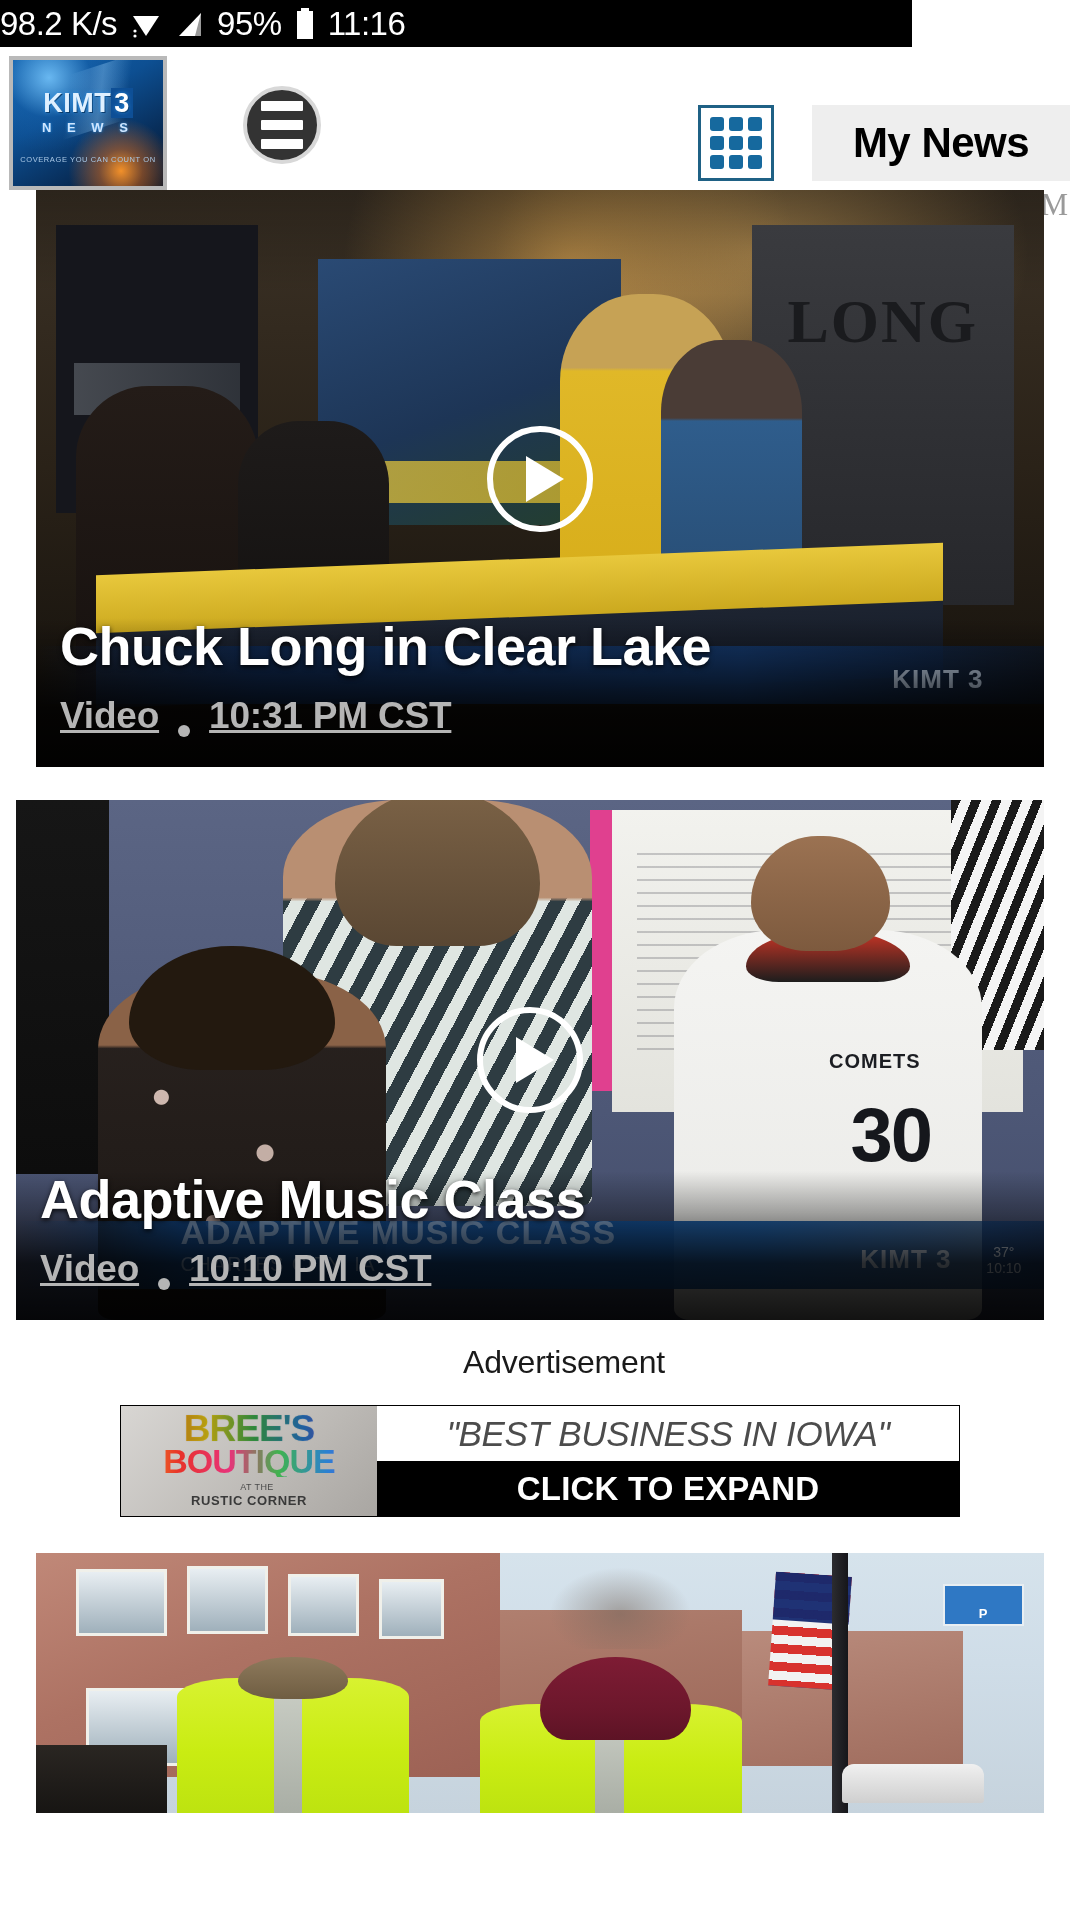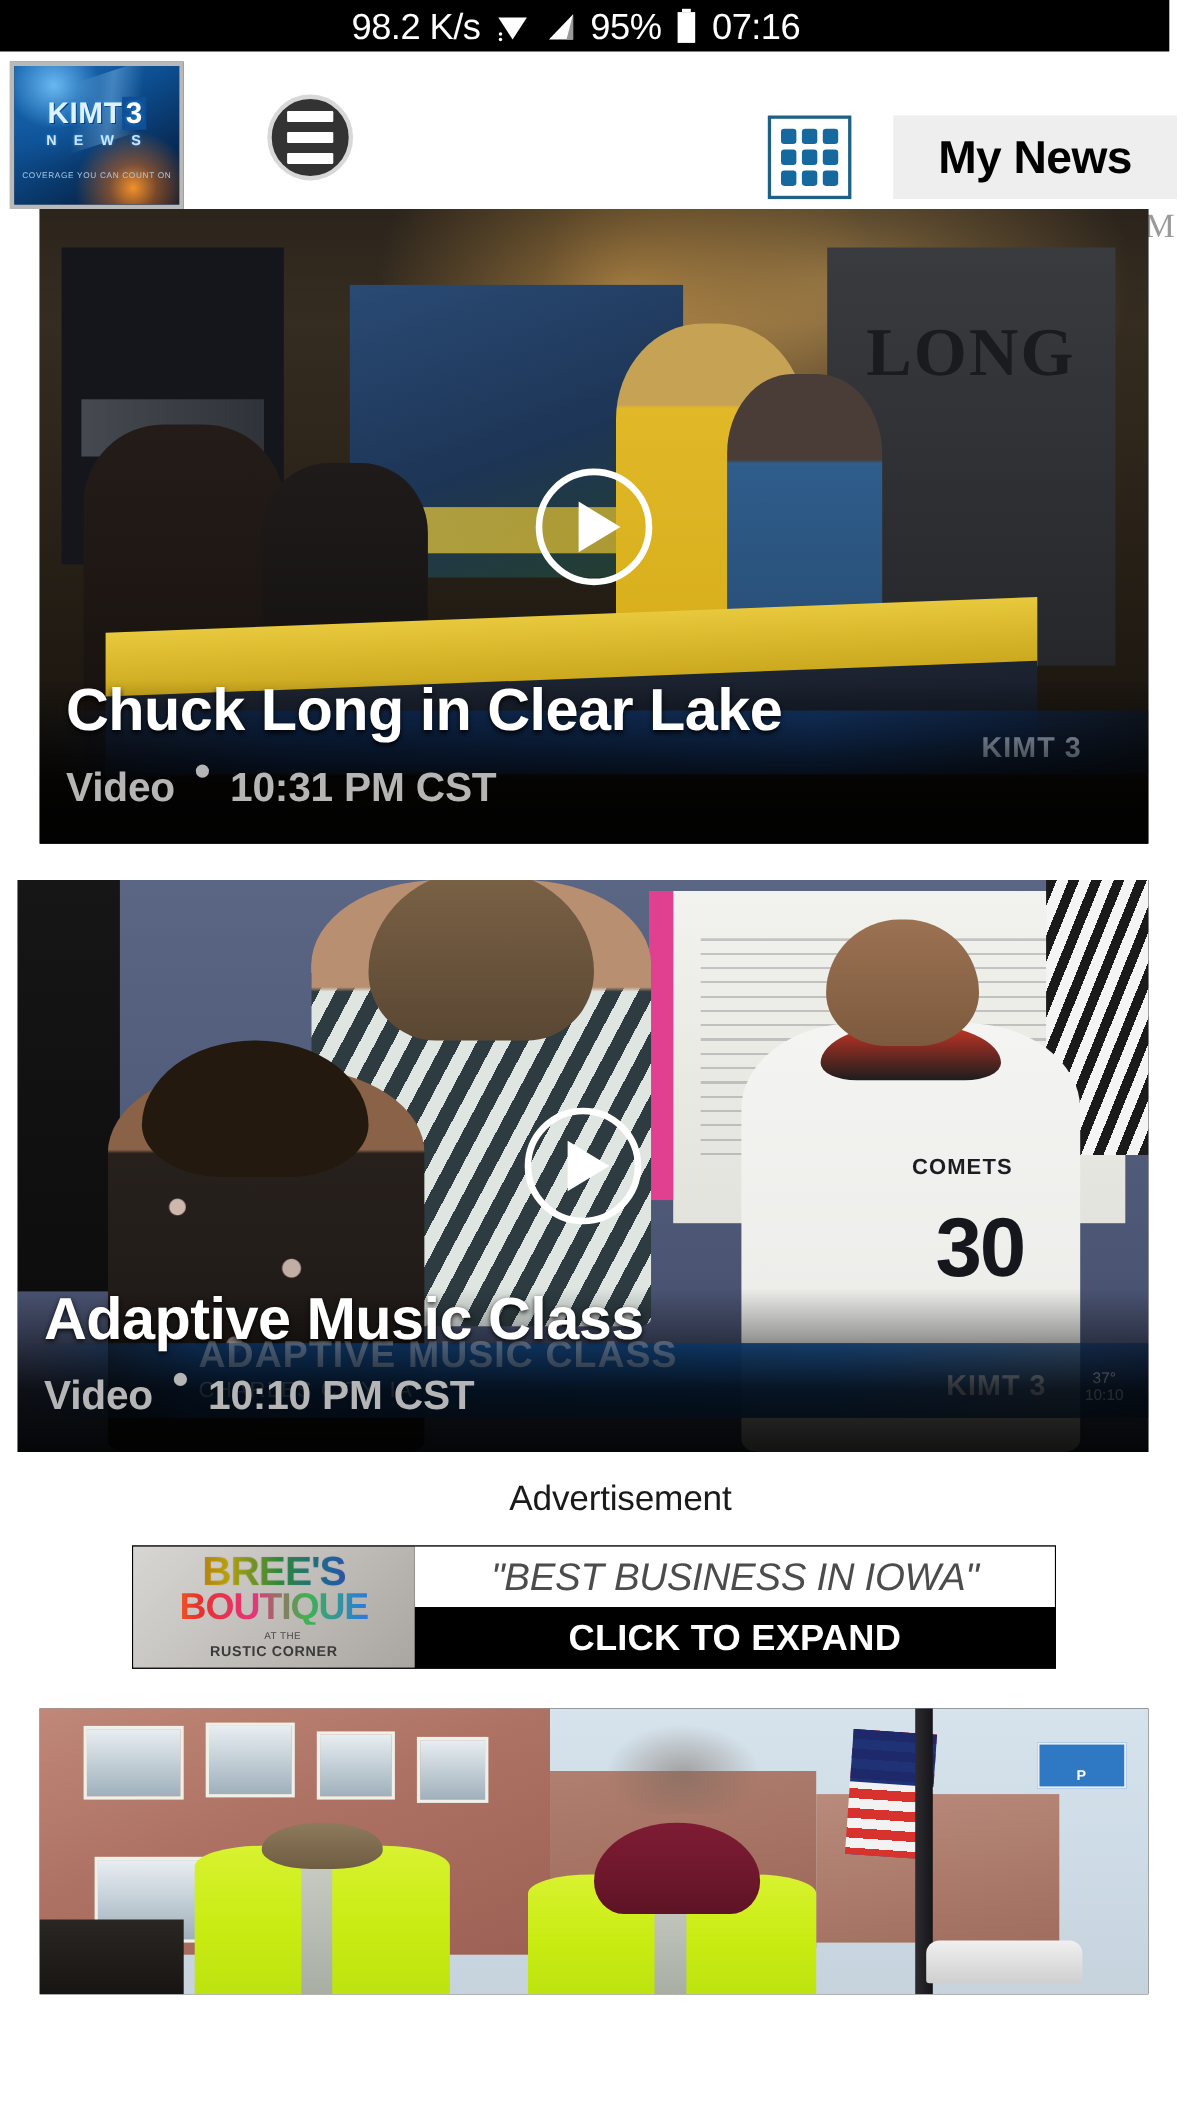--- a/index.html
+++ b/index.html
@@ -5,22 +5,22 @@
   * { margin:0; padding:0; box-sizing:border-box; }
   html,body {
     width:1080px; height:1920px;
     background:#ffffff;
     font-family:"Liberation Sans", sans-serif;
     overflow:hidden;
   }
 
   
   .statusbar{
-    height:47px; width:1063px; background:#000;
-    display:flex; align-items:center; justify-content:center;
+    height:47px; width:912px; background:#000;
+    display:flex; align-items:center; justify-content:flex-start;
     padding-right:16px; gap:12px;
   }
   .sb-text{ color:#fff; font-size:33px; font-weight:400; letter-spacing:-.5px; line-height:1; }
   .sb-icon{ display:flex; align-items:center; }
 
   
   .appbar{
     position:relative; height:143px; width:1080px; background:#fff;
   }
   .logo-tile{
@@ -114,21 +114,21 @@
     padding:0 0 30px 24px;
     background:linear-gradient(to top, rgba(0,0,0,.92) 0%, rgba(0,0,0,.80) 38%, rgba(0,0,0,.32) 72%, rgba(0,0,0,0) 100%);
   }
   .card-title{
     color:#fff; font-size:54px; font-weight:bold; letter-spacing:-.5px;
     line-height:1.05; margin-bottom:20px;
     text-shadow:0 2px 5px rgba(0,0,0,.85);
   }
   .card-meta{
     color:#b5b5b5; font-size:37px; font-weight:bold; letter-spacing:-.2px;
-    display:flex; align-items:flex-start; gap:19px;
+    display:flex; align-items:flex-end; gap:19px;text-decoration:underline;
   }
   .meta-dot{ width:12px; height:12px; border-radius:50%; background:#b5b5b5; display:inline-block; }
 
   
   .m1{
     background:
       linear-gradient(180deg, rgba(0,0,0,.28) 0%, rgba(0,0,0,0) 18%),
       radial-gradient(ellipse at 53% 13%, rgba(255,190,90,.55) 0%, rgba(255,150,40,0) 30%),
       radial-gradient(ellipse at 72% 11%, rgba(255,200,110,.5) 0%, rgba(255,150,40,0) 26%),
       linear-gradient(180deg,#3c3226 0%,#2a2218 48%,#120f0b 100%);
@@ -439,21 +439,21 @@
       <path d="M26 4 L26 27 L20 27 Z" fill="#9a9a9a"></path>
     </svg>
   </div>
   <div class="sb-text">95%</div>
   <div class="sb-icon">
     <svg width="22" height="34" viewBox="0 0 22 34">
       <rect x="7" y="1" width="8" height="3" fill="#ffffff"></rect>
       <rect x="3" y="4" width="16" height="28" fill="#ffffff"></rect>
     </svg>
   </div>
-  <div class="sb-text">07:16</div>
+  <div class="sb-text">11:16</div>
 </div>
 
 <div class="appbar">
 
   <div class="logo-tile">
     <div class="logo-bg"></div>
     <div class="logo-swoosh"></div>
     <div class="logo-wordmark">
       <div class="lw-main">
         <span>KIMT</span><span class="three">3</span>

